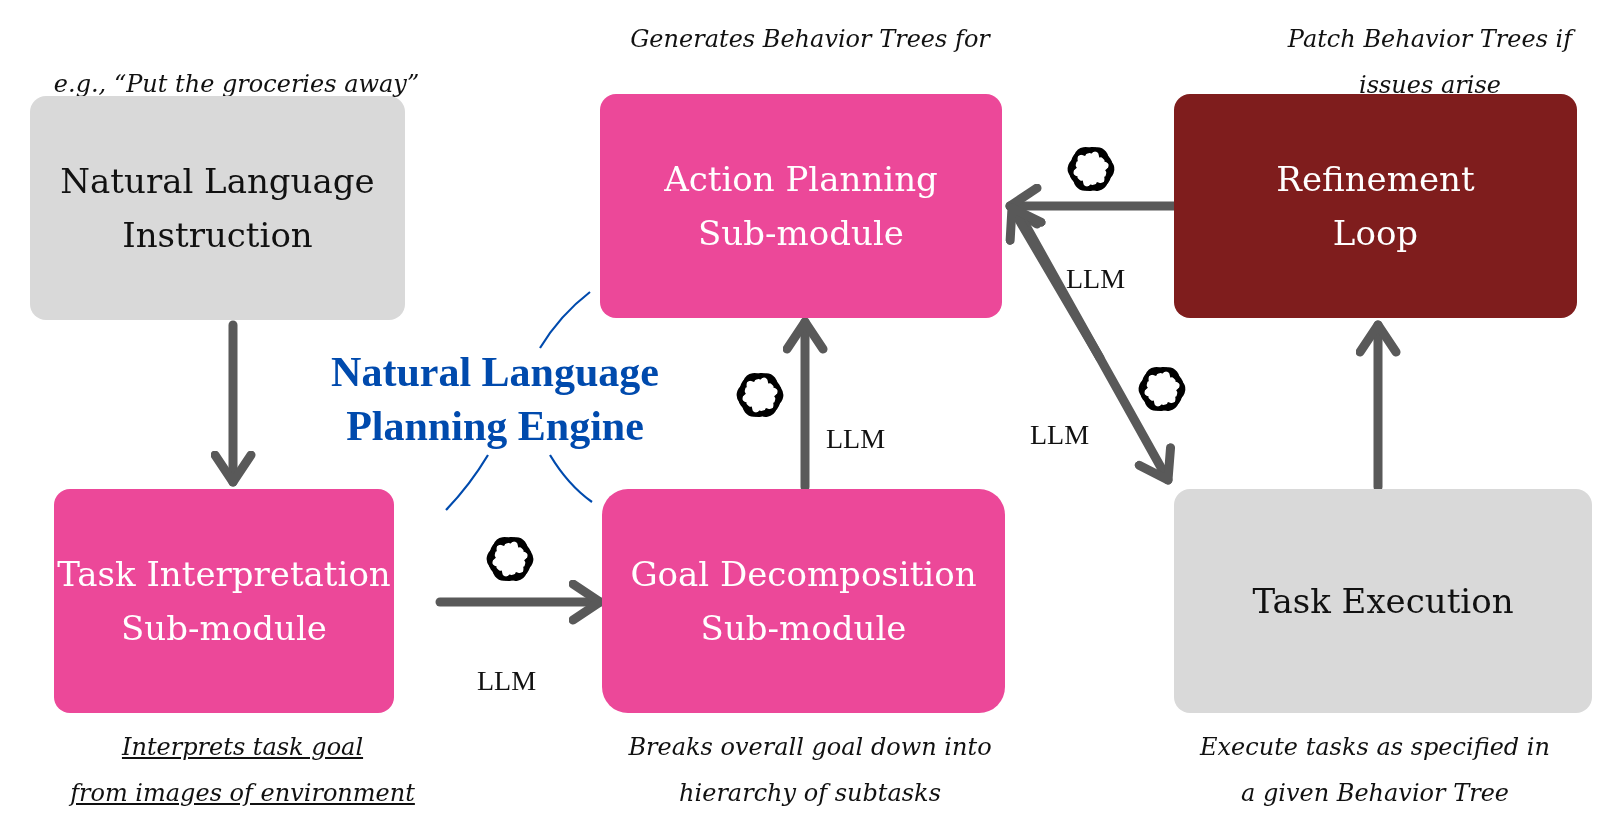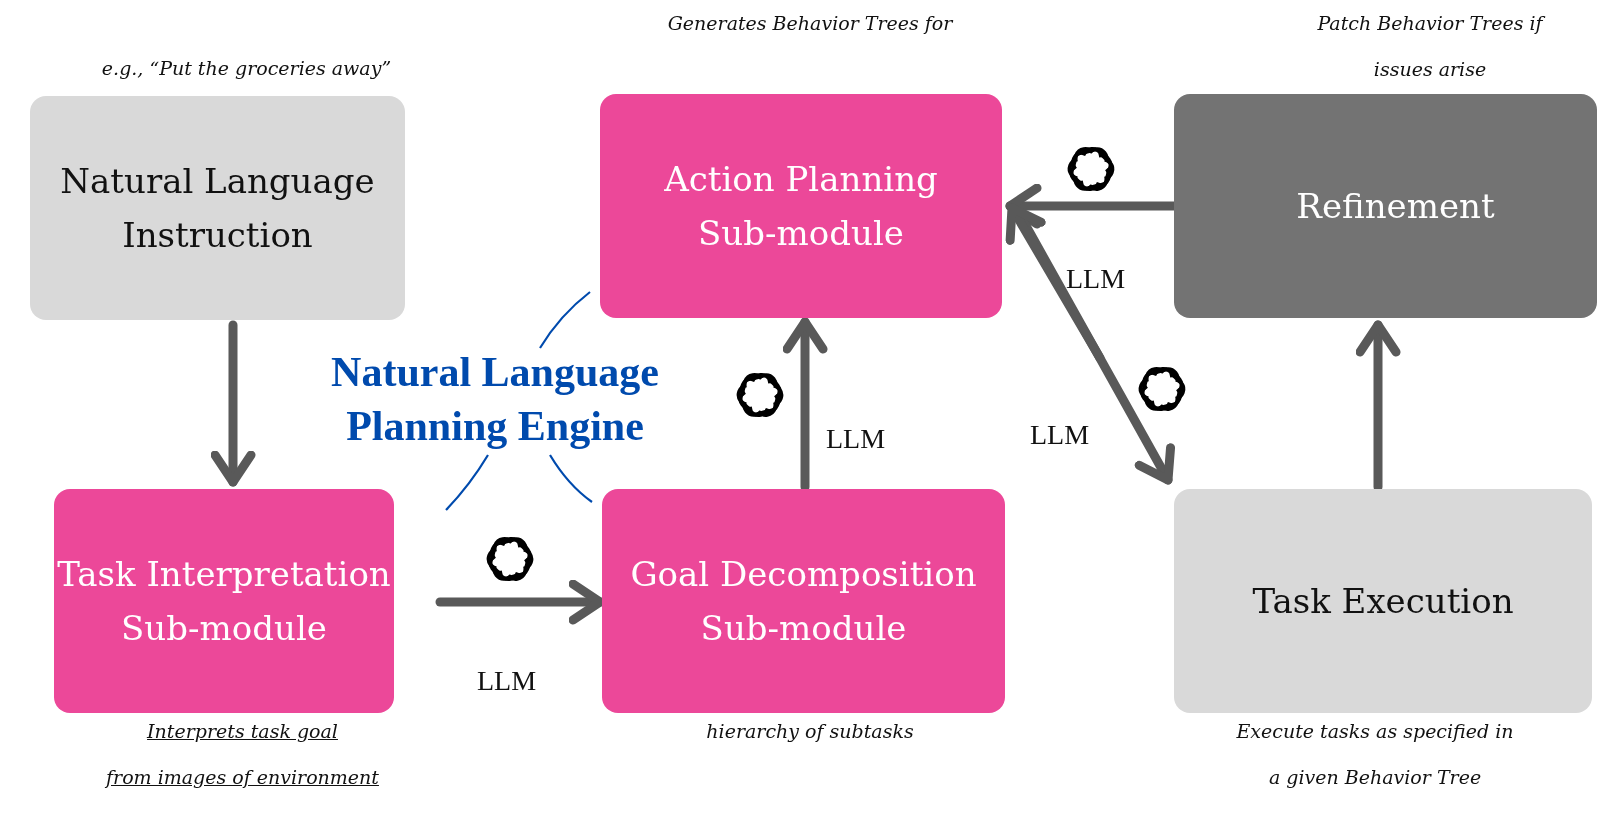--- a/index.html
+++ b/index.html
@@ -1,24 +1,24 @@
 <!DOCTYPE html>
 <html><head>
 <meta charset="utf-8">
 <style>
   html, body { margin:0; padding:0; background:#ffffff; }
   body { width:1600px; height:820px; position:relative; overflow:hidden;
          font-family:"DejaVu Serif", "Liberation Serif", serif; }
   .caption { position:absolute; text-align:center; font-style:italic; color:#111;
-             font-family:"DejaVu Serif", serif; font-size:19px; line-height:46px; white-space:nowrap; }
+             font-family:"DejaVu Serif", serif; font-size:24px; line-height:46px; white-space:nowrap;margin-top:16px; }
   .box { position:absolute; border-radius:16px; display:flex; align-items:center; justify-content:center;
          text-align:center; font-family:"DejaVu Serif", serif; font-size:34px; line-height:54px; }
   .box.blue { background:#ec4899; color:#ffffff; }
   .box.gray { background:#d9d9d9; color:#111111; }
-  .box.red  { background:#737373; color:#ffffff;padding-left:20px; }
+  .box.red  { background:#7f1d1d; color:#ffffff; }
   .box span { display:block; }
   .llm { position:absolute; font-family:"Liberation Serif", serif; font-size:28px; color:#111;margin-top:45px; }
   .engine { position:absolute; text-align:center; color:#004aad; font-weight:bold;
             font-family:"Liberation Serif", serif; font-size:42px; line-height:54px; white-space:nowrap; }
   svg.overlay { position:absolute; left:0; top:0; }
   .gpt { position:absolute; width:58px; height:58px; }
 </style>
 </head>
 <body>
 
@@ -40,37 +40,38 @@
   <line x1="1020" y1="215" x2="1168" y2="480" stroke="#595959" stroke-width="9" stroke-linecap="round" marker-end="url(#ah)"></line>
   <line x1="1100" y1="358" x2="1012" y2="208" stroke="#595959" stroke-width="9" stroke-linecap="round" marker-end="url(#ah)"></line>
 
   <line x1="1378" y1="487" x2="1378" y2="325" stroke="#595959" stroke-width="9" stroke-linecap="round" marker-end="url(#ah)"></line>
 
   <path d="M590,292 Q560,315 540,348" fill="none" stroke="#004aad" stroke-width="2.2"></path>
   <path d="M488,455 Q470,485 446,510" fill="none" stroke="#004aad" stroke-width="2.2"></path>
   <path d="M550,455 Q568,485 592,502" fill="none" stroke="#004aad" stroke-width="2.2"></path>
 </svg>
 
-<div class="caption" style="left:14px; top:45px; width:465px;">e.g., “Put the groceries away”</div>
+<div class="caption" style="left:4px; top:45px; width:465px;">e.g., “Put the groceries away”</div>
 
 <div class="caption" style="left:570px; top:0; width:480px;">
   <div>Generates Behavior Trees for</div>
 </div>
 
 <div class="caption" style="left:1220px; top:0; width:420px;">
   <div>Patch Behavior Trees if</div>
   <div>issues arise</div>
 </div>
 
 <div class="caption" style="left:10px; top:708px; width:465px;text-decoration:underline;">
   <div>Interprets task goal</div>
   <div>from images of environment</div>
 </div>
 
 <div class="caption" style="left:570px; top:708px; width:480px;">
+  <div>Breaks overall goal down into</div>
   <div>hierarchy of subtasks</div>
 </div>
 
 <div class="caption" style="left:1150px; top:708px; width:450px;">
   <div>Execute tasks as specified in</div>
   <div>a given Behavior Tree</div>
 </div>
 
 <div class="box gray" style="left:30px; top:96px; width:375px; height:224px;">
   <div>
@@ -82,31 +83,32 @@
 <div class="box blue" style="left:600px; top:94px; width:402px; height:224px;">
   <div>
     <span>Action Planning</span>
     <span>Sub-module</span>
   </div>
 </div>
 
 <div class="box red" style="left:1174px; top:94px; width:403px; height:224px;">
   <div>
     <span>Refinement</span>
+    <span>Loop</span>
   </div>
 </div>
 
 <div class="box blue" style="left:26px; top:489px; width:340px; height:224px;margin-left:28px;">
   <div>
     <span>Task Interpretation</span>
     <span>Sub-module</span>
   </div>
 </div>
 
-<div class="box blue" style="left:602px; top:489px; width:403px; height:224px;">
+<div class="box blue" style="left:602px; top:489px; width:403px; height:224px;border-radius:26px;">
   <div>
     <span>Goal Decomposition</span>
     <span>Sub-module</span>
   </div>
 </div>
 
 <div class="box gray" style="left:1174px; top:489px; width:418px; height:224px;">
   <div>
     <span>Task Execution</span>
   </div>

